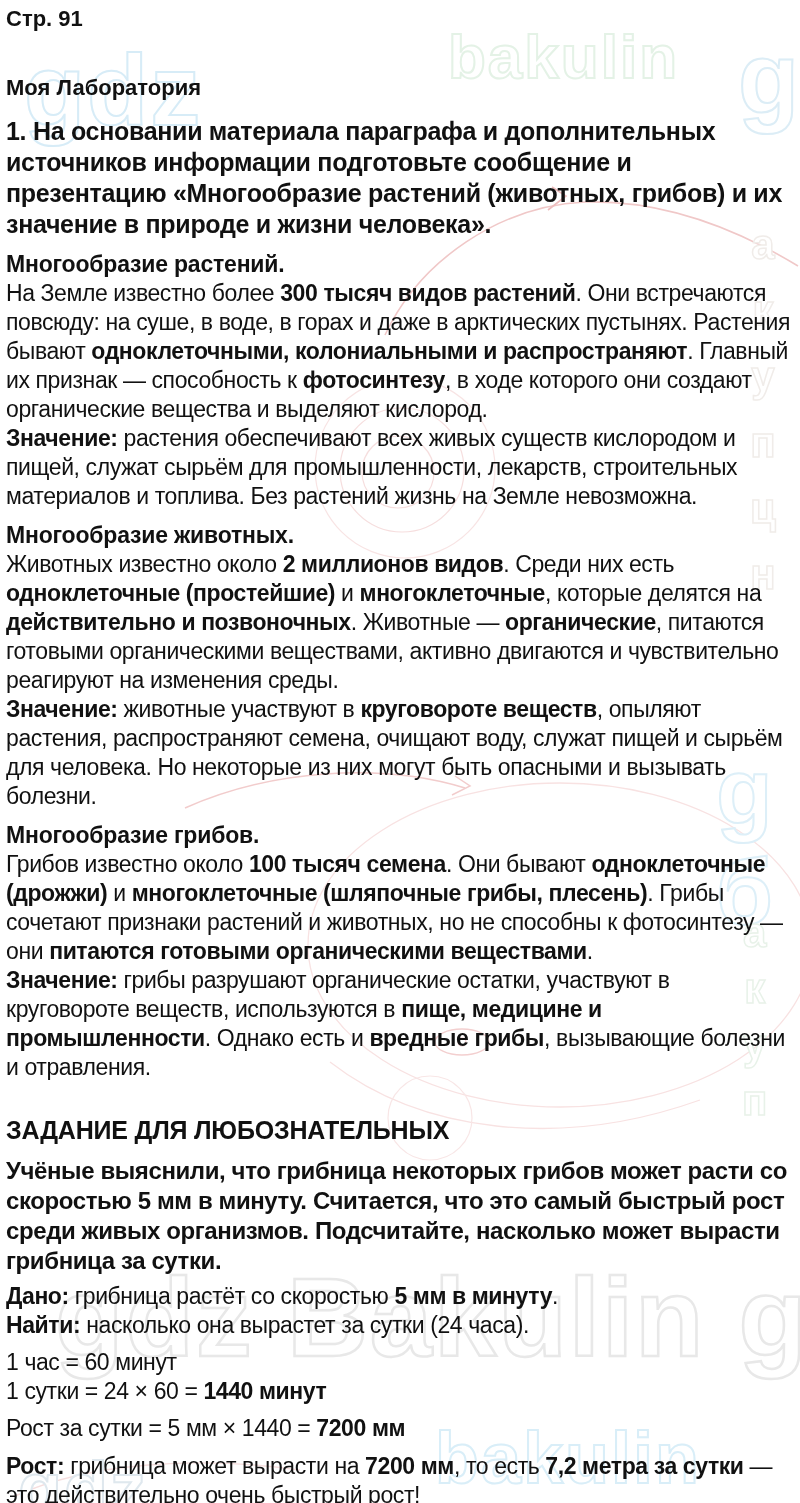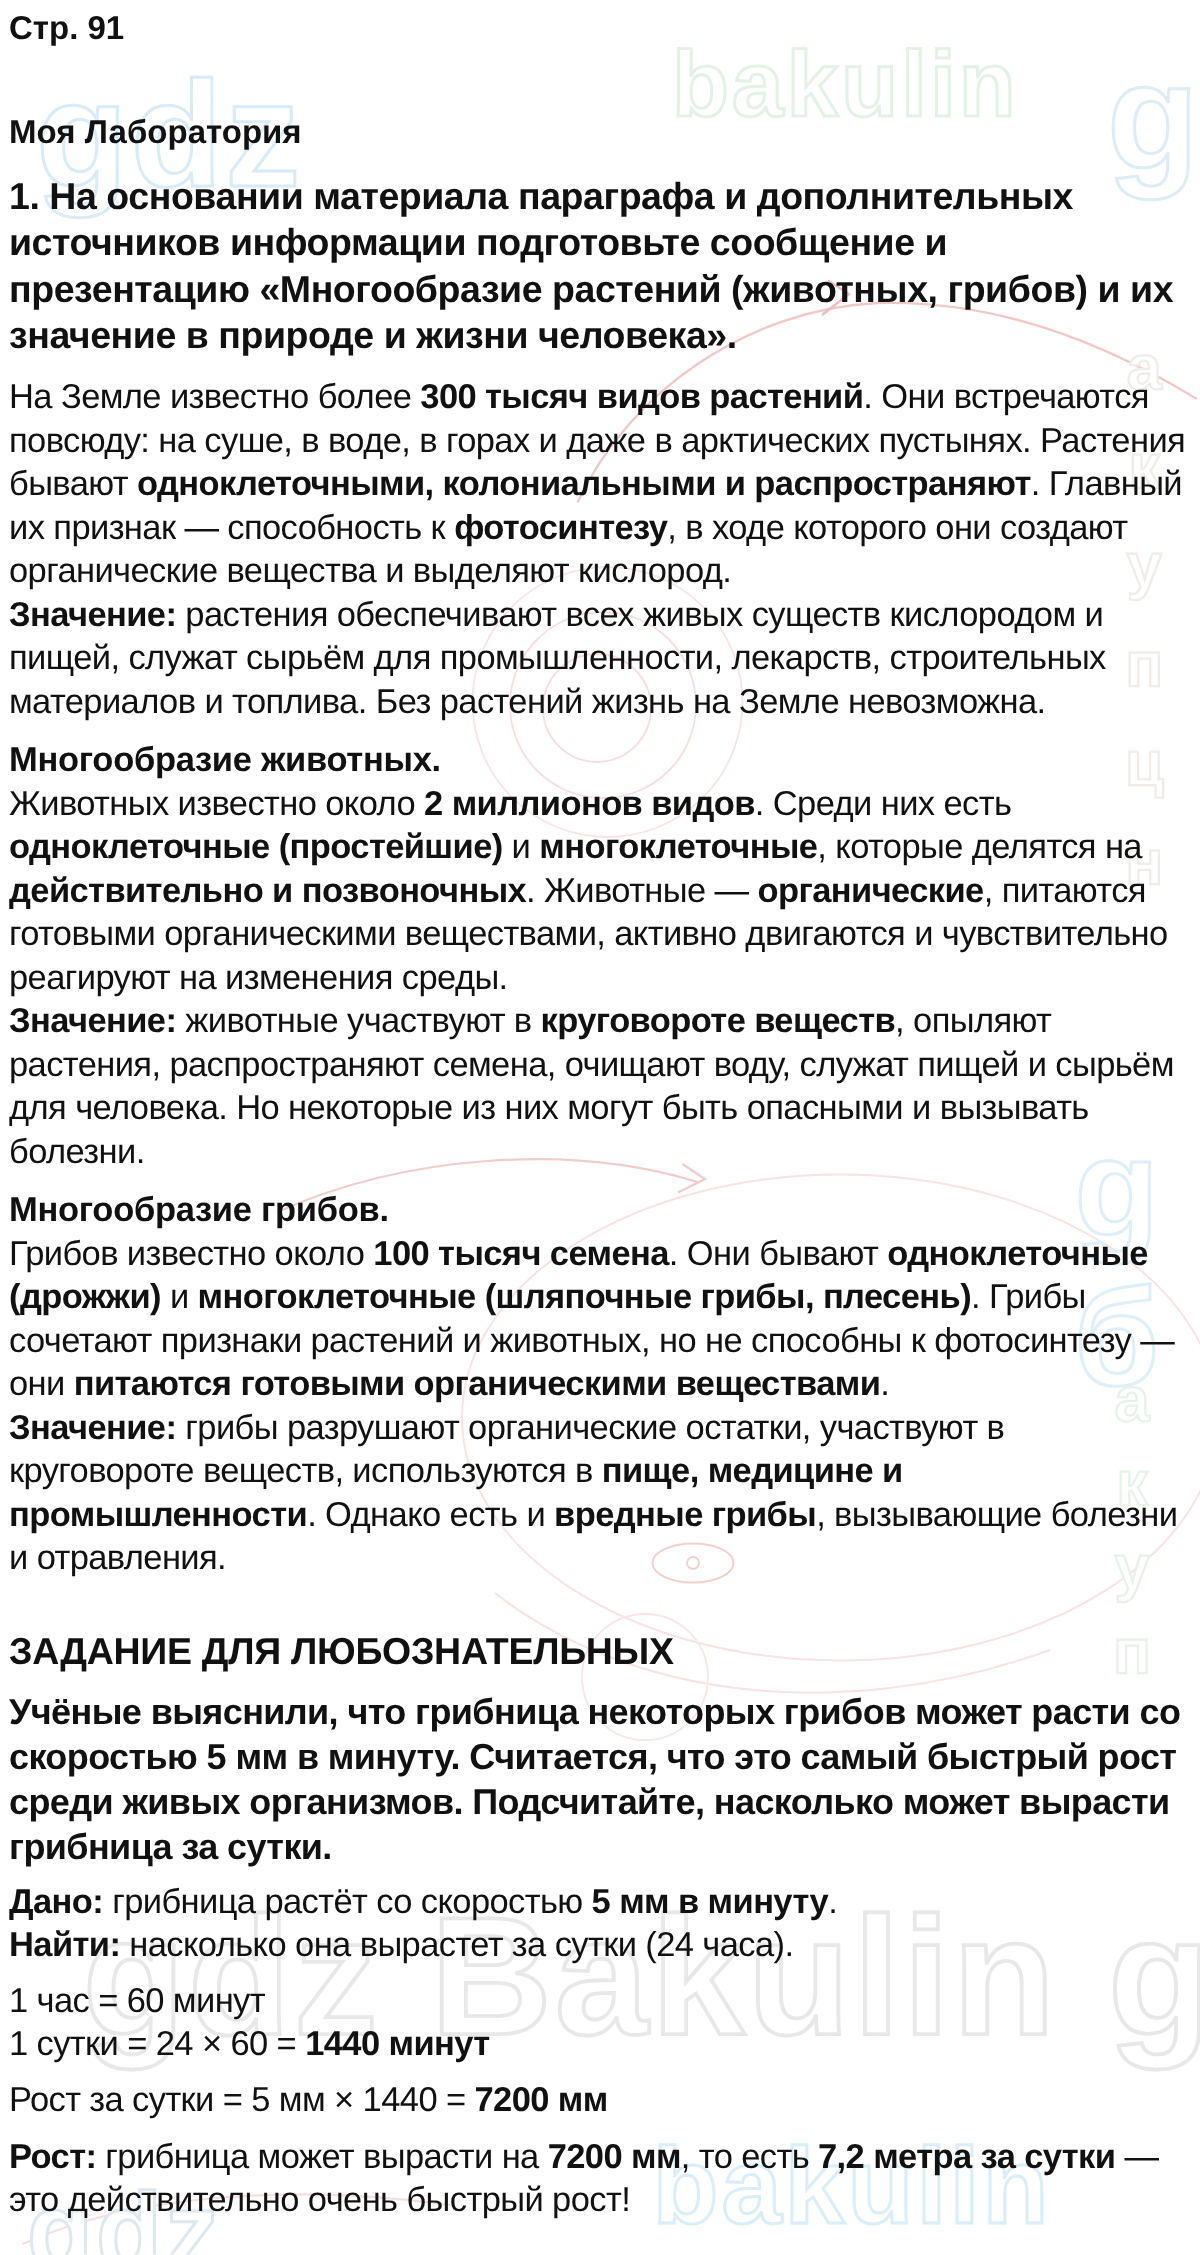--- a/index.html
+++ b/index.html
@@ -89,20 +89,21 @@
   <main class="content">
 
     <h2 class="page-label">Стр. 91</h2>
     <h2 class="lab-title">Моя Лаборатория</h2>
 
     <div class="intro">
         <p><strong>1. На основании материала параграфа и дополнительных источников информации подготовьте сообщение и презентацию «Многообразие растений (животных, грибов) и их значение в природе и жизни человека».</strong></p>
       </div>
 
     <section>
+      <h3>Многообразие растений.</h3>
       <div class="body-text">
           <p>На Земле известно более <strong>300 тысяч видов растений</strong>. Они встречаются повсюду: на суше, в воде, в горах и даже в арктических пустынях. Растения бывают <strong>одноклеточными, колониальными и распространяют</strong>. Главный их признак — способность к <strong>фотосинтезу</strong>, в ходе которого они создают органические вещества и выделяют кислород.</p>
           <p><strong>Значение:</strong> растения обеспечивают всех живых существ кислородом и пищей, служат сырьём для промышленности, лекарств, строительных материалов и топлива. Без растений жизнь на Земле невозможна.</p>
         </div>
     </section>
 
     <section>
       <h3>Многообразие животных.</h3>
       <div class="body-text">
           <p>Животных известно около <strong>2 миллионов видов</strong>. Среди них есть <strong>одноклеточные (простейшие)</strong> и <strong>многоклеточные</strong>, которые делятся на <strong>действительно и позвоночных</strong>. Животные — <strong>органические</strong>, питаются готовыми органическими веществами, активно двигаются и чувствительно реагируют на изменения среды.</p>

